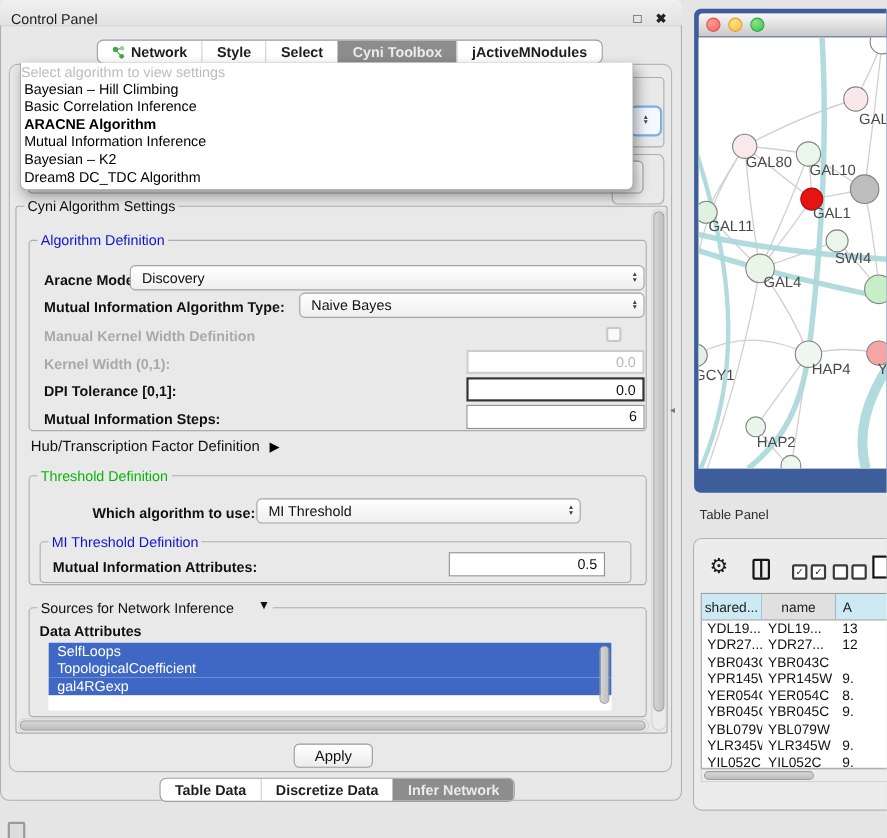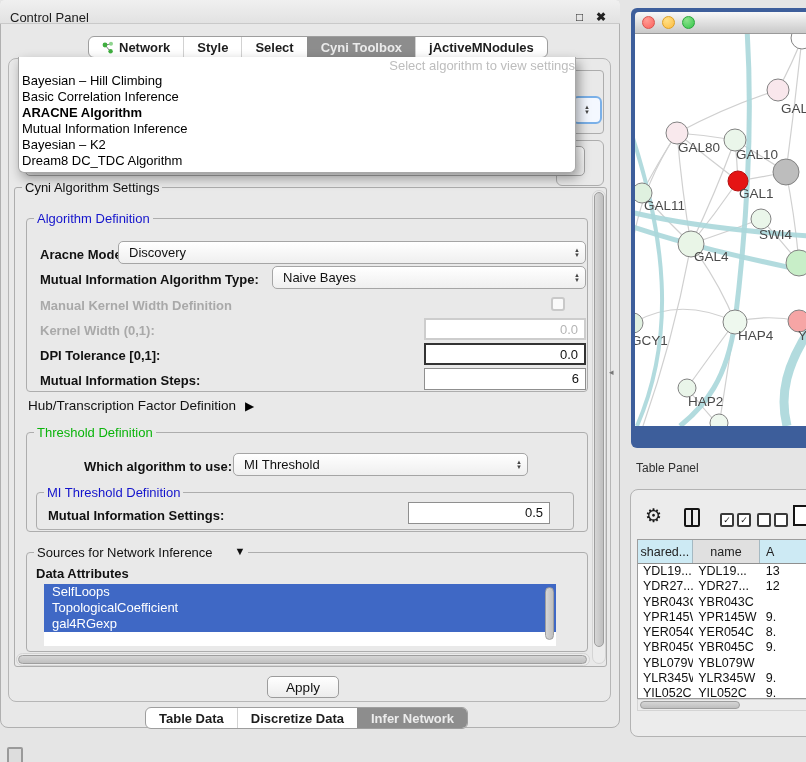--- a/index.html
+++ b/index.html
@@ -30,21 +30,21 @@
   .gl{font-size:13px;font-weight:bold;color:#a9a9a9;white-space:nowrap}
   .tf{background:#fff;font-size:13px;text-align:right;padding:2px 6px 0 0;color:#111;overflow:hidden}
   .combo{background:linear-gradient(#ffffff,#efefef);border:1px solid #a5a5a5;border-radius:5px;
          display:flex;align-items:center;font-size:13px;color:#111;padding:0 5px 0 10px}
   .combo .val{flex:1;white-space:nowrap;overflow:hidden}
   .spin{display:flex;flex-direction:column;align-items:center;font-size:6px;line-height:5px;color:#444}
   .chk{border:2px solid #c9c9c9;border-radius:3px;background:#fafafa}
   
   .menu{left:18px;top:57px;width:558px;height:116px;background:#fff;border:1px solid #a8a8a8;border-top:none;
         border-radius:0 0 6px 6px;box-shadow:3px 5px 12px rgba(0,0,0,.38);z-index:6;padding-top:1px}
-  .menu-prompt{height:15px;text-align:right;color:#bdbdbd;font-size:13px;line-height:15px}
+  .menu-prompt{height:15px;text-align:left;color:#bdbdbd;font-size:13px;line-height:15px}
   .menu-item{height:16px;line-height:16px;padding-left:3px;font-size:13px;color:#000;white-space:nowrap}
   .menu-item.bold{font-weight:bold}
   
   .sb-track{background:#ececec;border:1px solid #d4d4d4;border-radius:7px}
   .sb-thumb{background:linear-gradient(90deg,#d6d6d6,#bfbfbf);border:1px solid #9e9e9e;border-radius:6px}
   .sb-thumb-h{background:linear-gradient(#d6d6d6,#bfbfbf);border:1px solid #9e9e9e;border-radius:6px}
   
   .attr-list{background:#fff;overflow:hidden}
   .attr-item{height:16px;line-height:16px;font-size:13px;padding-left:8px;color:#fff;background:#3f68c5;white-space:nowrap}
   .btn{background:linear-gradient(#ffffff,#ececec);border:1px solid #9c9c9c;border-radius:5px;
@@ -187,21 +187,21 @@
 <div class="abs combo" style="left:233px;top:453px;width:295px;height:23px">
   <span class="val">MI Threshold</span>
   <span class="spin">
       <span>▲</span>
       <span>▼</span>
     </span>
 </div>
 
 <div class="abs group" style="left:36px;top:492px;width:538px;height:38px"></div>
 <div class="abs legend" style="left:44px;top:485px;color:#1414cc">MI Threshold Definition</div>
-<div class="abs bl" style="left:48px;top:508px">Mutual Information Settings:</div>
+<div class="abs bl" style="left:48px;top:508px">Mutual Information Attributes:</div>
 <div class="abs tf" style="left:408px;top:502px;width:142px;height:22px;border:1px solid #8f8f8f">0.5</div>
 
 <div class="abs group" style="left:26px;top:552px;width:562px;height:100px"></div>
 <div class="abs legend" style="left:34px;top:545px;color:#111;display:flex;align-items:flex-start;gap:22px">
   <span>Sources for Network Inference</span>
   <span style="font-size:11px">▼</span>
 </div>
 <div class="abs bl" style="left:36px;top:566px">Data Attributes</div>
 <div class="abs attr-list" style="left:44px;top:584px;width:512px;height:62px">
   <div class="attr-item">SelfLoops</div>

